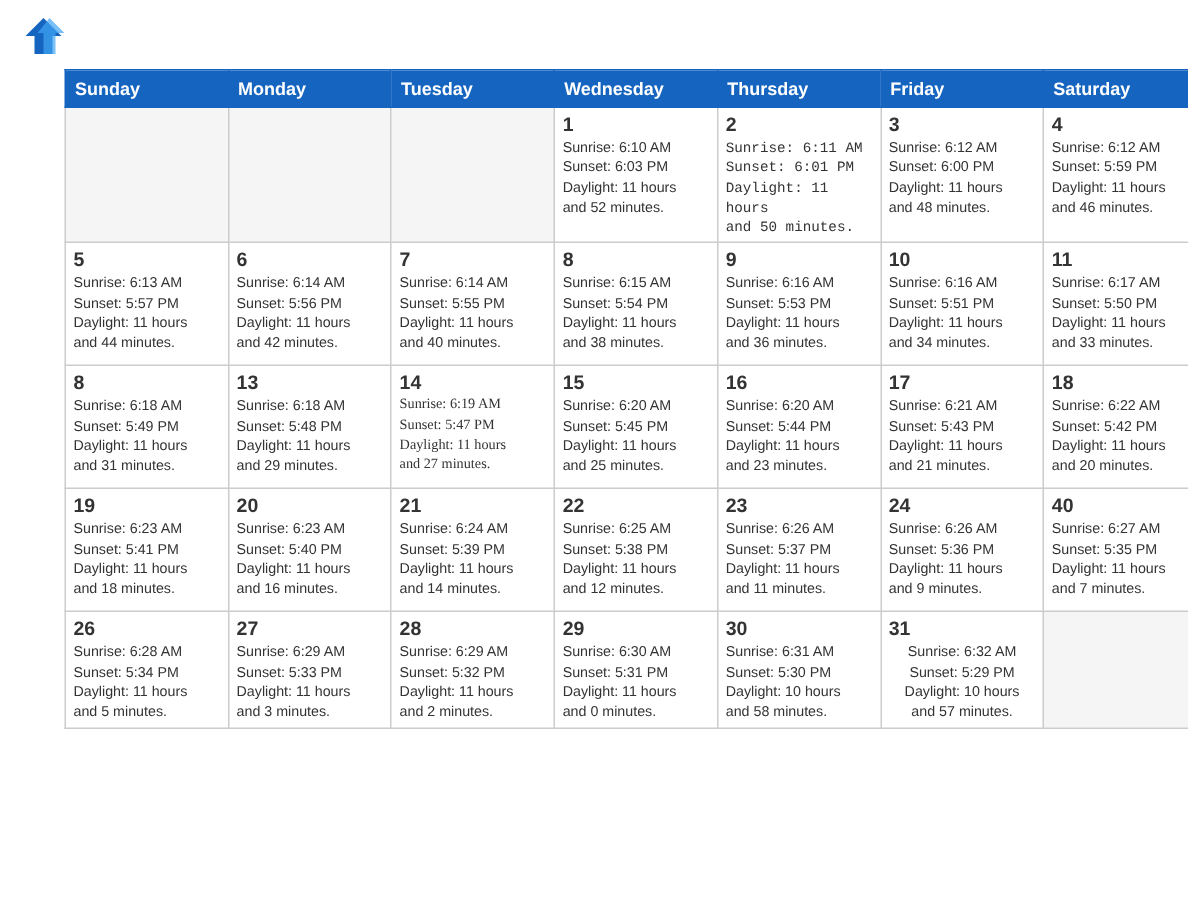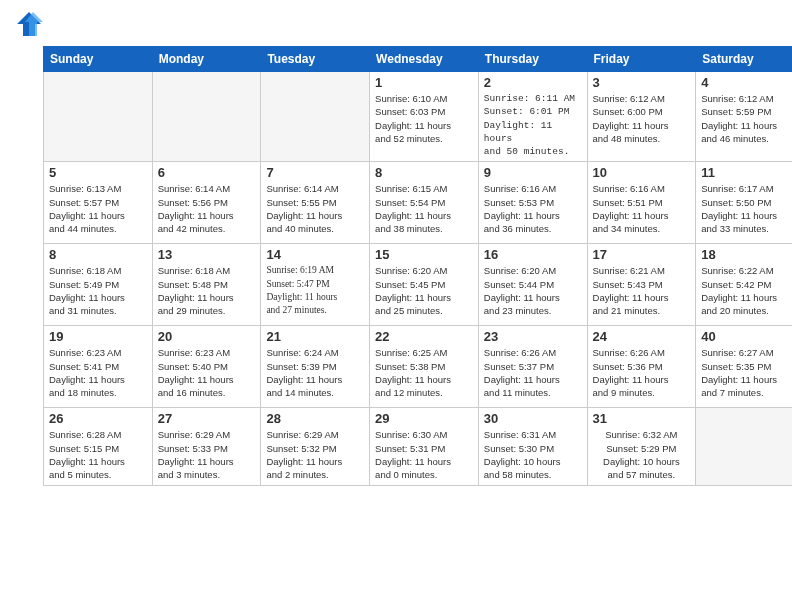--- a/index.html
+++ b/index.html
@@ -318,21 +318,21 @@
             <div class="day-info" style="white-space: pre-line;">Sunrise: 6:27 AM
 Sunset: 5:35 PM
 Daylight: 11 hours
 and 7 minutes.</div>
           </td>
         </tr>
         <tr class="last-row">
           <td>
             <div class="day-num">26</div>
             <div class="day-info" style="white-space: pre-line;">Sunrise: 6:28 AM
-Sunset: 5:15 PM
+Sunset: 5:34 PM
 Daylight: 11 hours
 and 5 minutes.</div>
           </td>
           <td>
             <div class="day-num">27</div>
             <div class="day-info" style="white-space: pre-line;">Sunrise: 6:29 AM
 Sunset: 5:33 PM
 Daylight: 11 hours
 and 3 minutes.</div>
           </td>

